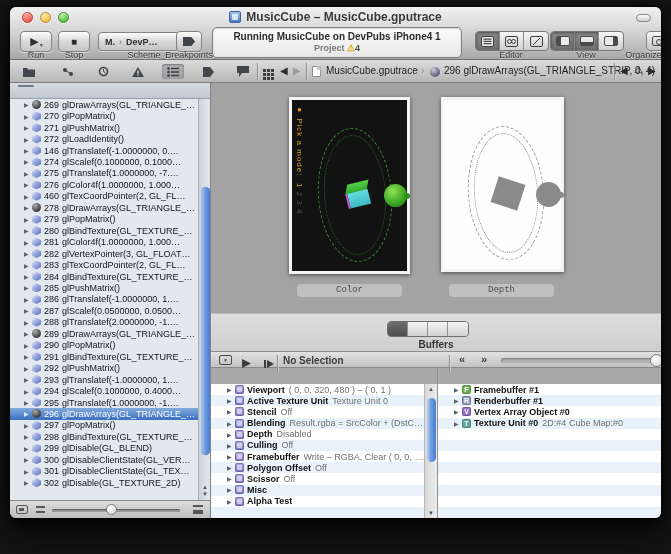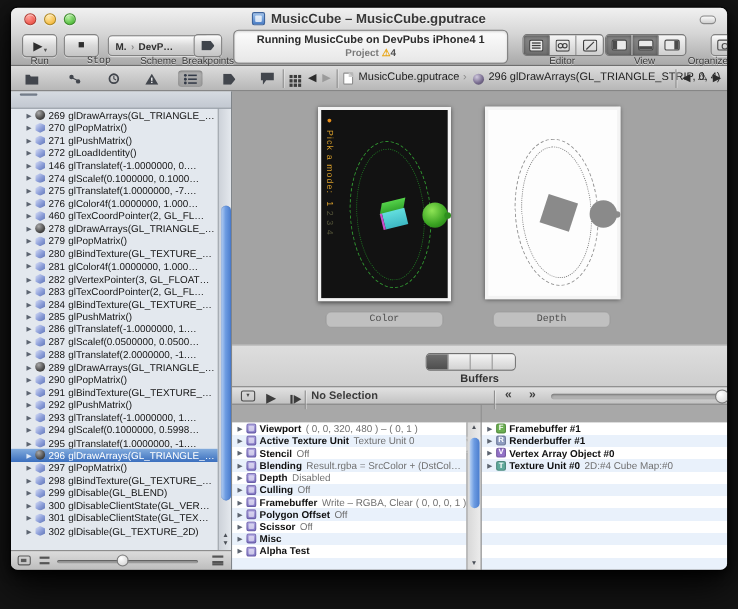--- a/index.html
+++ b/index.html
@@ -167,21 +167,21 @@
   .search{position:absolute;top:1.5px;height:12px;border-radius:7px;border:1px solid #9a9a9a;background:#fff;box-shadow:inset 0 1px 1px rgba(0,0,0,.15);}
   .sl-search{left:100px;width:118px;}
   .sr-search{left:92px;width:126px;}
   .mag{position:absolute;left:4px;top:2px;width:6px;height:6px;border:1.5px solid #8e8e8e;border-radius:50%;}
   .mag::after{content:"";position:absolute;left:4.5px;top:4.5px;width:3px;height:1.5px;background:#8e8e8e;transform:rotate(45deg);}
 
   .pane-list{position:absolute;top:377px;bottom:0;overflow:hidden;
     background:repeating-linear-gradient(180deg,#fff 0px,#fff 11.17px,#e9f1fb 11.17px,#e9f1fb 22.34px);}
   .pl-left{left:201px;width:213px;}
   .pl-right{left:428px;right:0;}
-  .crow,.brow{height:11.17px;display:flex;align-items:center;font-size:9px;white-space:nowrap;overflow:hidden;padding-left:5px;}
+  .crow,.brow{height:11.17px;display:flex;align-items:center;font-size:9px;white-space:nowrap;overflow:hidden;padding-left:16px;}
   .ctx-ic{width:9px;height:9px;flex:0 0 9px;margin-right:3px;border-radius:2px;
     background:linear-gradient(#b3a9e3,#8277c4);box-shadow:inset 0 0 0 1px rgba(80,70,140,.5);position:relative;}
   .ctx-ic::after{content:"";position:absolute;left:2px;top:2px;width:5px;height:5px;background:rgba(255,255,255,.55);border-radius:1px;}
   .cname,.bname{font-weight:bold;color:#111;margin-right:4px;}
   .cval,.bval{color:#707070;overflow:hidden;text-overflow:ellipsis;}
   .obj-ic{width:9px;height:9px;flex:0 0 9px;margin-right:3px;border-radius:2px;color:#fff;font-size:7px;font-weight:bold;
     text-align:center;line-height:9px;box-shadow:inset 0 0 0 1px rgba(0,0,0,.2);}
   .ctx-scroll{position:absolute;left:414px;top:377px;width:13px;bottom:0;border-left:1px solid #b5b5b5;
     background:linear-gradient(90deg,#d8d8d8,#ececec);}
   .ctx-thumb{position:absolute;left:1.5px;top:14px;width:9px;height:64px;border-radius:5px;
@@ -203,21 +203,21 @@
       <span class="tl grn"></span>
       <div class="title-wrap">
         <span class="doc-ic"></span><span>MusicCube – MusicCube.gputrace</span>
       </div>
       <span class="lozenge"></span>
     </div>
 
     <div class="tb-btn glyph-run" style="left:10px;width:32px;">▶</div>
     <div class="tb-label" style="left:10px;width:32px;">Run</div>
     <div class="tb-btn glyph-stop" style="left:48px;width:32px;">■</div>
-    <div class="tb-label" style="left:64px;width:32px;font-family:Liberation Mono, monospace;">Stop</div>
+    <div class="tb-label" style="left:48px;width:32px;">Stop</div>
 
     <div class="tb-btn scheme">
       <span>M.</span>
       <span class="sep">›</span>
       <span>DevP…</span>
     </div>
     <div class="tb-label" style="left:88px;width:92px;">Scheme</div>
 
     <div class="tb-btn" style="left:166px;width:26px;">
       <span class="bp-ic"></span>
@@ -515,21 +515,21 @@
       <div class="trow ic-cube">
         <span class="disc">▶</span>
         <span class="ticon"></span>
         <span class="tnum">293</span>
         <span class="tlabel">glTranslatef(-1.0000000, 1.…</span>
       </div>
       <div class="trow alt ic-cube">
         <span class="disc">▶</span>
         <span class="ticon"></span>
         <span class="tnum">294</span>
-        <span class="tlabel">glScalef(0.1000000, 0.5998…</span>
+        <span class="tlabel">glScalef(0.1000000, 0.4000…</span>
       </div>
       <div class="trow ic-cube">
         <span class="disc">▶</span>
         <span class="ticon"></span>
         <span class="tnum">295</span>
         <span class="tlabel">glTranslatef(1.0000000, -1.…</span>
       </div>
       <div class="trow alt selected ic-sphere">
         <span class="disc">▶</span>
         <span class="ticon"></span>

